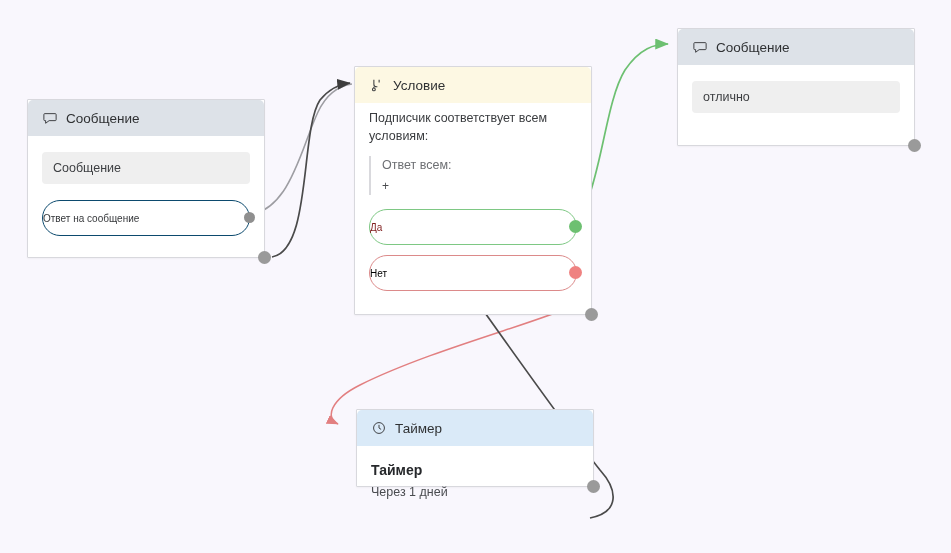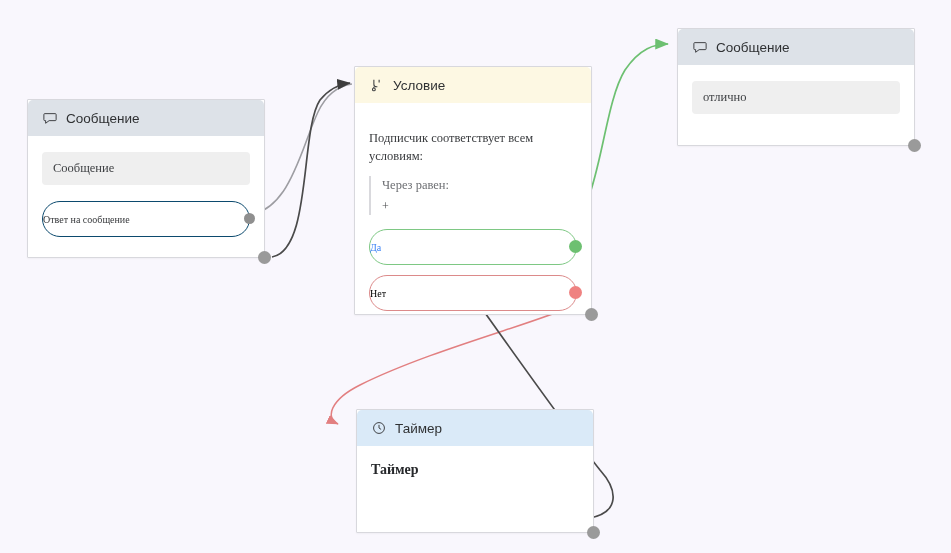--- a/index.html
+++ b/index.html
@@ -48,21 +48,20 @@
     width: 15px;
     height: 15px;
     margin-right: 9px;
     display: inline-flex;
     align-items: center;
     justify-content: center;
     flex: 0 0 auto;
   }
   .node-body {
     padding: 16px 14px 18px 14px;
-    font-family: Liberation Serif, serif;
   }
   .text-field {
     background: #efefef;
     border-radius: 4px;
     padding: 9px 11px;
     font-size: 12.5px;
     color: #3d3f42;
   }
   .pill-button {
     margin-top: 16px;
@@ -72,21 +71,21 @@
     background: #ffffff;
     display: flex;
     align-items: center;
     justify-content: flex-start;
     font-size: 10px;
     color: #36383b;
     position: relative;
   }
   .pill-green {
     border-color: #7ec884;
-    color: #3b82f6;
+    color: #7f1d1d;
     margin-top: 10px;
   }
   .pill-red {
     border-color: #dc8a8a;
     color: #000000;
     margin-top: 10px;
   }
   .handle {
     position: absolute;
     width: 13px;
@@ -184,24 +183,24 @@
     <div class="node-header header-condition">
       <span class="hdr-icon">
         <svg width="13" height="14" viewBox="0 0 14 16">
           <path d="M4 2 v5 a3 3 0 0 0 3 3 h1 M10 2 v3" fill="none" stroke="#3a3c3f" stroke-width="1.2"></path>
           <circle cx="4" cy="13" r="1.6" fill="none" stroke="#3a3c3f" stroke-width="1.2"></circle>
           <path d="M4 10 v1.4" stroke="#3a3c3f" stroke-width="1.2"></path>
         </svg>
       </span>
       <span>Условие</span>
     </div>
-    <div class="node-body" style="padding-top:26px;">
+    <div class="node-body" style="padding-top:6px;">
       <div class="cond-desc">Подписчик соответствует всем условиям:</div>
       <div class="cond-sub">
-        <div>Через равен:</div>
+        <div>Ответ всем:</div>
         <div class="cond-plus">+</div>
       </div>
       <div style="margin-top:14px;">
         <div class="pill-button pill-green">
           <span>Да</span>
           <span class="handle handle-green" style="right:-6px; top:10px;"></span>
         </div>
         <div class="pill-button pill-red">
           <span>Нет</span>
           <span class="handle handle-red" style="right:-6px; top:10px;"></span>
@@ -219,29 +218,30 @@
         </svg>
       </span>
       <span>Сообщение</span>
     </div>
     <div class="node-body">
       <div class="text-field">отлично</div>
     </div>
     <span class="handle" style="right:-7px; bottom:-7px;"></span>
   </div>
 
-  <div class="node" style="left:356px; top:409px; width:238px; height:124px;">
+  <div class="node" style="left:356px; top:409px; width:238px; height:78px;">
     <div class="node-header header-timer">
       <span class="hdr-icon">
         <svg width="14" height="14" viewBox="0 0 16 16">
           <circle cx="8" cy="8" r="6.2" fill="none" stroke="#3a3c3f" stroke-width="1.1"></circle>
           <path d="M8 4.4 V8 L10.4 9.6" fill="none" stroke="#3a3c3f" stroke-width="1.1"></path>
         </svg>
       </span>
       <span>Таймер</span>
     </div>
     <div class="node-body" style="padding-top:16px;">
       <div class="timer-title">Таймер</div>
+      <div class="timer-sub">Через 1 дней</div>
     </div>
     <span class="handle" style="right:-7px; bottom:-7px;"></span>
   </div>
 
 </div>
 
 </body></html>

